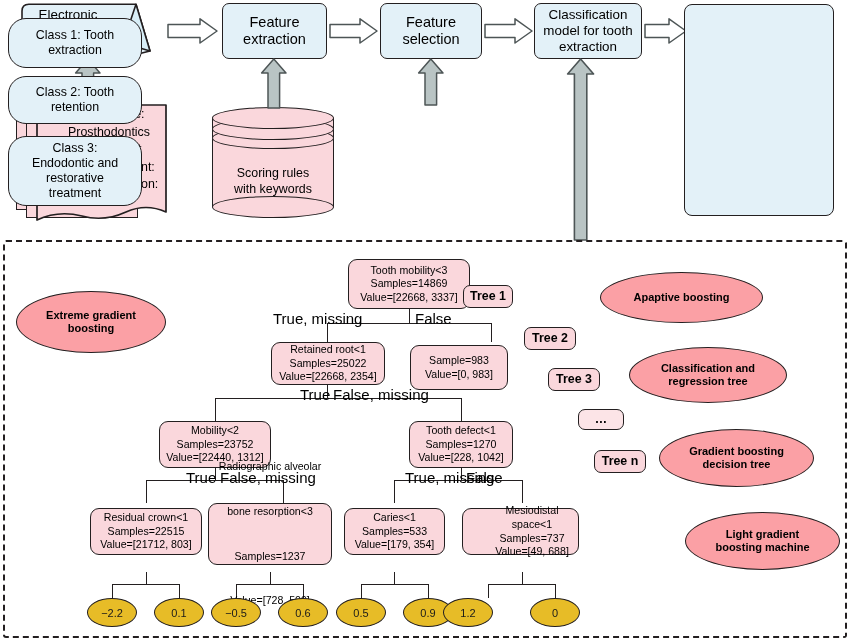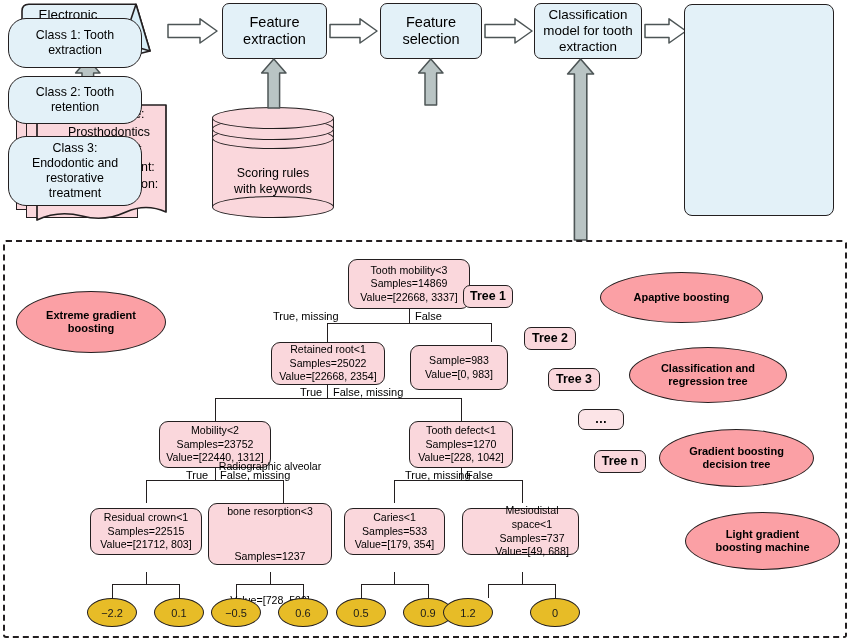--- a/index.html
+++ b/index.html
@@ -64,21 +64,21 @@
     border:1.6px solid #231f20;
     border-radius:50%;
     display:flex; align-items:center; justify-content:center;
     font-size:11px;
     color:#1a1a1a;
   }
 
   
   .vline { position:absolute; background:#231f20; width:1.4px; }
   .hline { position:absolute; background:#231f20; height:1.4px; }
-  .edgelabel { position:absolute; font-size:11px; white-space:nowrap; }
+  .edgelabel { position:absolute; font-size:15px; white-space:nowrap; }
 
   
   #dashbox {
     position:absolute;
     left:3px; top:240px; width:844px; height:398px;
     border:2.2px dashed #231f20;
     border-radius:3px;
   }
 
   

